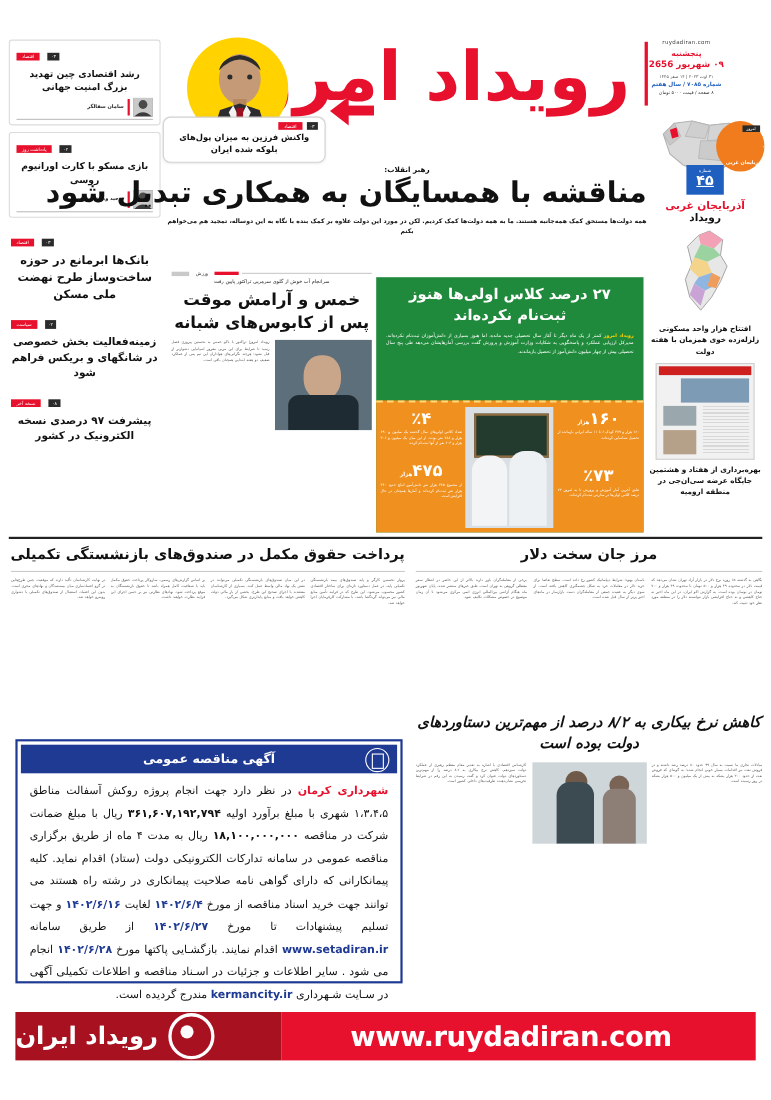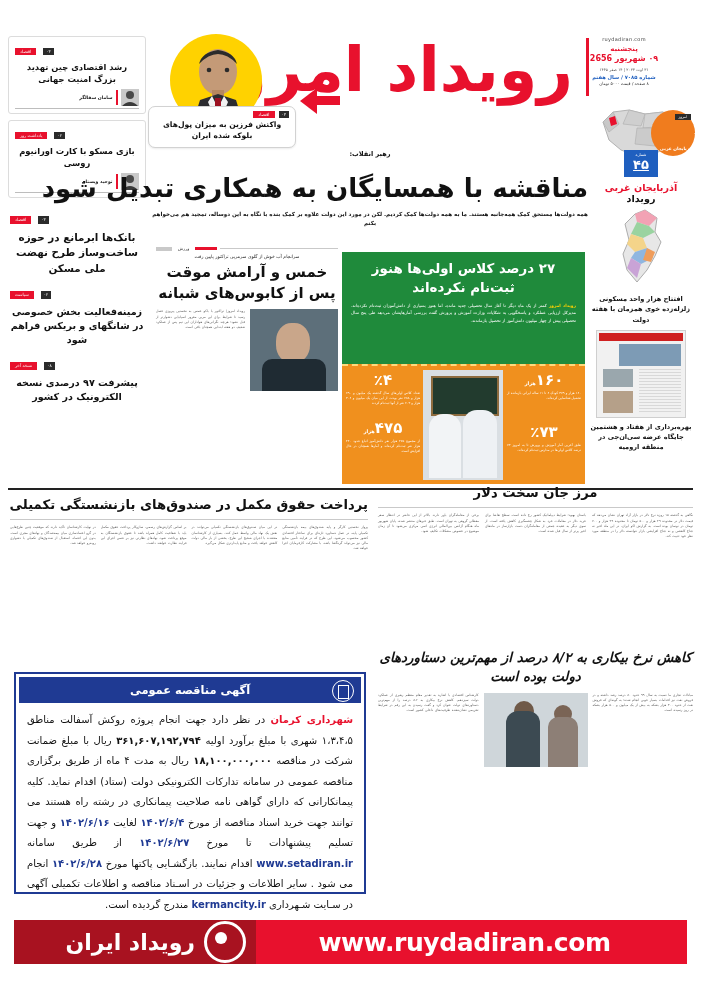--- a/index.html
+++ b/index.html
@@ -110,21 +110,21 @@
     transform:rotate(-7deg);position:relative;overflow:hidden;
   }
   .bookimg:after{
     content:"";position:absolute;left:4px;top:8px;right:4px;height:1px;background:#7d9ae0;
     box-shadow:0 6px 0 #7d9ae0,0 12px 0 #7d9ae0,0 26px 0 #7d9ae0;
   }
   .booktitle{font-size:7.4px;font-weight:bold;line-height:1.5;text-align:center;flex:1;}
 
   
   .lead{position:absolute;left:152px;top:150px;width:436px;}
-  .lead-kicker{font-size:6.6px;text-align:center;color:#111;margin-bottom:14px;font-weight:bold;}
+  .lead-kicker{font-size:6.6px;text-align:center;color:#111;margin-bottom:2px;font-weight:bold;}
   .lead-head{
     font-size:26px;font-weight:bold;text-align:left;line-height:1.25;color:#111;
     letter-spacing:-.4px;white-space:nowrap;
   }
   .lead-sub{
     font-size:5.6px;text-align:center;line-height:1.75;color:#111;margin-top:5px;font-weight:bold;
   }
 
   
   .sports{position:absolute;left:156px;top:246px;width:182px;}
@@ -203,21 +203,21 @@
   
   .pension{position:absolute;left:10px;top:496px;width:358px;}
   .pension-head{
     font-size:13.2px;font-weight:bold;text-align:center;line-height:1.4;color:#111;
     padding-bottom:5px;border-bottom:1px solid #c9c9c9;white-space:nowrap;
   }
   .cols4{display:flex;gap:5px;margin-top:5px;}
   .cols4 > div{flex:1;}
 
   
-  .dollar{position:absolute;left:378px;top:484px;width:315px;}
+  .dollar{position:absolute;left:378px;top:496px;width:315px;}
   .dollar-head{
     font-size:13.2px;font-weight:bold;text-align:center;line-height:1.4;color:#111;
     padding-bottom:5px;border-bottom:1px solid #c9c9c9;
   }
   .cols3{display:flex;gap:6px;margin-top:5px;}
   .cols3 > div{flex:1;}
 
   
   .unemp{position:absolute;left:378px;top:648px;width:315px;}
   .unemp-head{
@@ -259,21 +259,21 @@
     display:flex;justify-content:space-between;align-items:center;
     padding:6px 10px 0;font-size:5px;color:#1f3a93;
   }
   .tender-foot .f-right{font-weight:bold;}
   .tender-foot .f-left{color:#333;}
 
   
   .banner{position:absolute;left:14px;bottom:36px;width:673px;height:44px;display:flex;}
   .banner-red{flex:1;background:#e8112d;display:flex;align-items:center;padding-right:14px;}
   .banner-dark{
-    width:232px;background:#a81220;display:flex;align-items:center;justify-content:flex-start;
+    width:232px;background:#a81220;display:flex;align-items:center;justify-content:flex-end;
     gap:9px;padding-right:10px;
   }
   .banner-url{
     color:#ffffff;font-size:25px;font-weight:bold;letter-spacing:-.4px;direction:ltr;
     width:100%;text-align:center;
   }
   .banner-brand{color:#fff;font-size:22px;font-weight:bold;}
   .banner-logo{
     width:36px;height:36px;border-radius:50%;border:3.2px solid #fff;position:relative;flex:none;
   }

